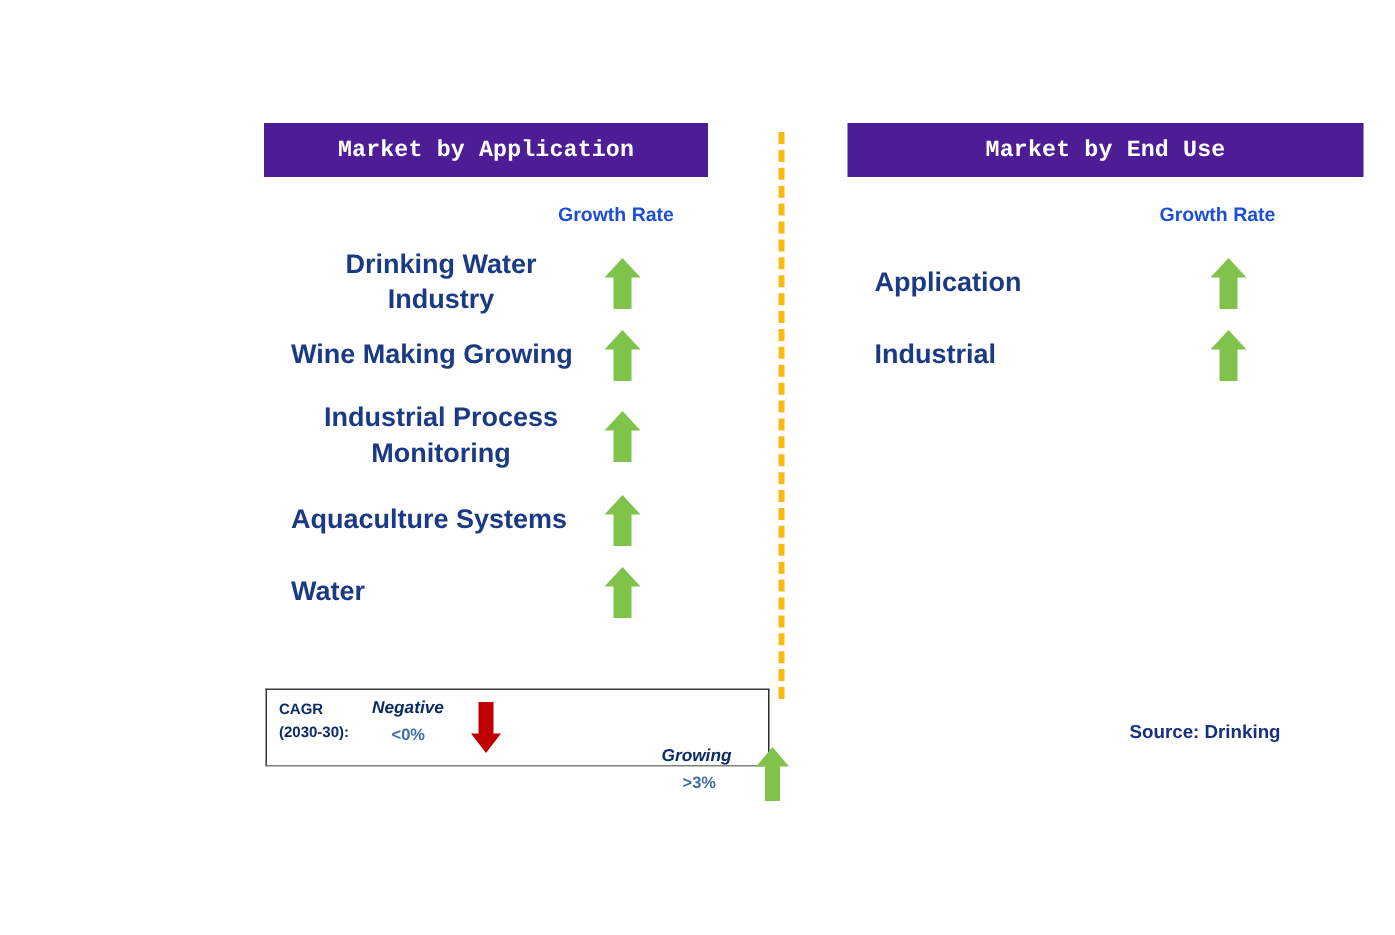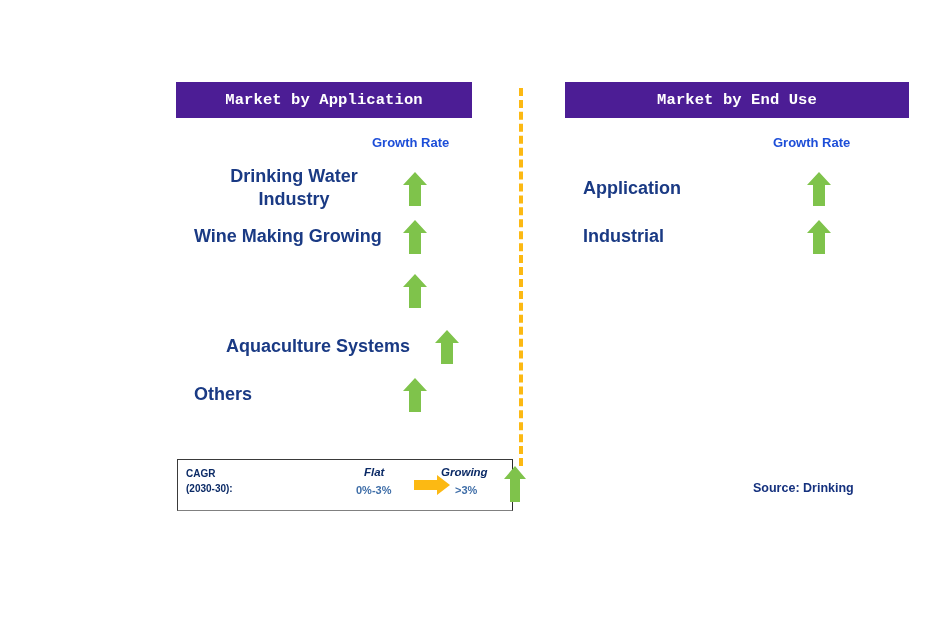--- a/index.html
+++ b/index.html
@@ -150,21 +150,21 @@
   .legend-neg      { left: 70px;  width: 110px; }
   .legend-neg  .legend-name  { left: 0px;  }
   .legend-neg  .legend-value { left: 13px; }
   .legend-neg  .legend-icon  { left: 65px; top: 8px; }
 
   .legend-flat     { left: 178px; width: 105px; }
   .legend-flat .legend-name  { left: 8px;  }
   .legend-flat .legend-value { left: 0px;  }
   .legend-flat .legend-icon  { left: 58px; top: 14px; }
 
-  .legend-grow     { left: 263px; width: 80px; }
+  .legend-grow     { left: 263px; width: 80px; margin-top: 32px; }
   .legend-grow .legend-name  { left: 0px;  }
   .legend-grow .legend-value { left: 14px; }
   .legend-grow .legend-icon  { left: 62px; top: 6px; }
 
   
   .source {
     position: absolute;
     left: 753px;
     top: 481px;
     font-size: 12.5px;
@@ -196,38 +196,39 @@
     <div class="row" style="top:48px;">
       <div class="row-label">Wine Making Growing</div>
       <div class="row-arrow">
         <svg class="arrow-up" width="26" height="34" viewBox="0 0 26 34" xmlns="http://www.w3.org/2000/svg">
           <polygon points="13,0 25,13 19,13 19,34 7,34 7,13 1,13" fill="#7FC34B"></polygon>
         </svg>
       </div>
     </div>
 
     <div class="row" style="top:96px; height:62px;">
-      <div class="row-arrow">
-        <svg class="arrow-up" width="26" height="34" viewBox="0 0 26 34" xmlns="http://www.w3.org/2000/svg">
-          <polygon points="13,0 25,13 19,13 19,34 7,34 7,13 1,13" fill="#7FC34B"></polygon>
-        </svg>
-      </div>
-    </div>
-
-    <div class="row" style="top:158px;margin-left:32px;">
+      <div class="row-label">Industrial Process Monitoring</div>
+      <div class="row-arrow">
+        <svg class="arrow-up" width="26" height="34" viewBox="0 0 26 34" xmlns="http://www.w3.org/2000/svg">
+          <polygon points="13,0 25,13 19,13 19,34 7,34 7,13 1,13" fill="#7FC34B"></polygon>
+        </svg>
+      </div>
+    </div>
+
+    <div class="row" style="top:158px;">
       <div class="row-label">Aquaculture Systems</div>
       <div class="row-arrow">
         <svg class="arrow-up" width="26" height="34" viewBox="0 0 26 34" xmlns="http://www.w3.org/2000/svg">
           <polygon points="13,0 25,13 19,13 19,34 7,34 7,13 1,13" fill="#7FC34B"></polygon>
         </svg>
       </div>
     </div>
 
     <div class="row" style="top:206px;">
-      <div class="row-label">Others</div>
+      <div class="row-label">Water</div>
       <div class="row-arrow">
         <svg class="arrow-up" width="26" height="34" viewBox="0 0 26 34" xmlns="http://www.w3.org/2000/svg">
           <polygon points="13,0 25,13 19,13 19,34 7,34 7,13 1,13" fill="#7FC34B"></polygon>
         </svg>
       </div>
     </div>
 
   </div>
 </div>
 
@@ -263,30 +264,30 @@
 </div>
 
 <div class="legend">
   <div class="legend-inner">
 
     <div class="legend-cagr">
       <span>CAGR</span><br>
       <span>(2030-30):</span>
     </div>
 
-
-    <div class="legend-item legend-flat">
-      <span class="legend-name">Flat</span>
-      <span class="legend-value">0%-3%</span>
+    <div class="legend-item legend-neg">
+      <span class="legend-name">Negative</span>
+      <span class="legend-value">&lt;0%</span>
       <span class="legend-icon">
-        <svg class="arrow-right" width="36" height="22" viewBox="0 0 36 22" xmlns="http://www.w3.org/2000/svg">
-          <polygon points="36,11 23,21 23,16 0,16 0,6 23,6 23,1" fill="#FCB913"></polygon>
+        <svg class="arrow-down" width="22" height="34" viewBox="0 0 22 34" xmlns="http://www.w3.org/2000/svg">
+          <polygon points="11,34 21,21 16,21 16,0 6,0 6,21 1,21" fill="#C00000"></polygon>
         </svg>
       </span>
     </div>
+
 
     <div class="legend-item legend-grow">
       <span class="legend-name">Growing</span>
       <span class="legend-value">&gt;3%</span>
       <span class="legend-icon">
         <svg class="arrow-up" width="24" height="36" viewBox="0 0 24 36" xmlns="http://www.w3.org/2000/svg">
           <polygon points="12,0 23,13 17,13 17,36 7,36 7,13 1,13" fill="#7FC34B"></polygon>
         </svg>
       </span>
     </div>

